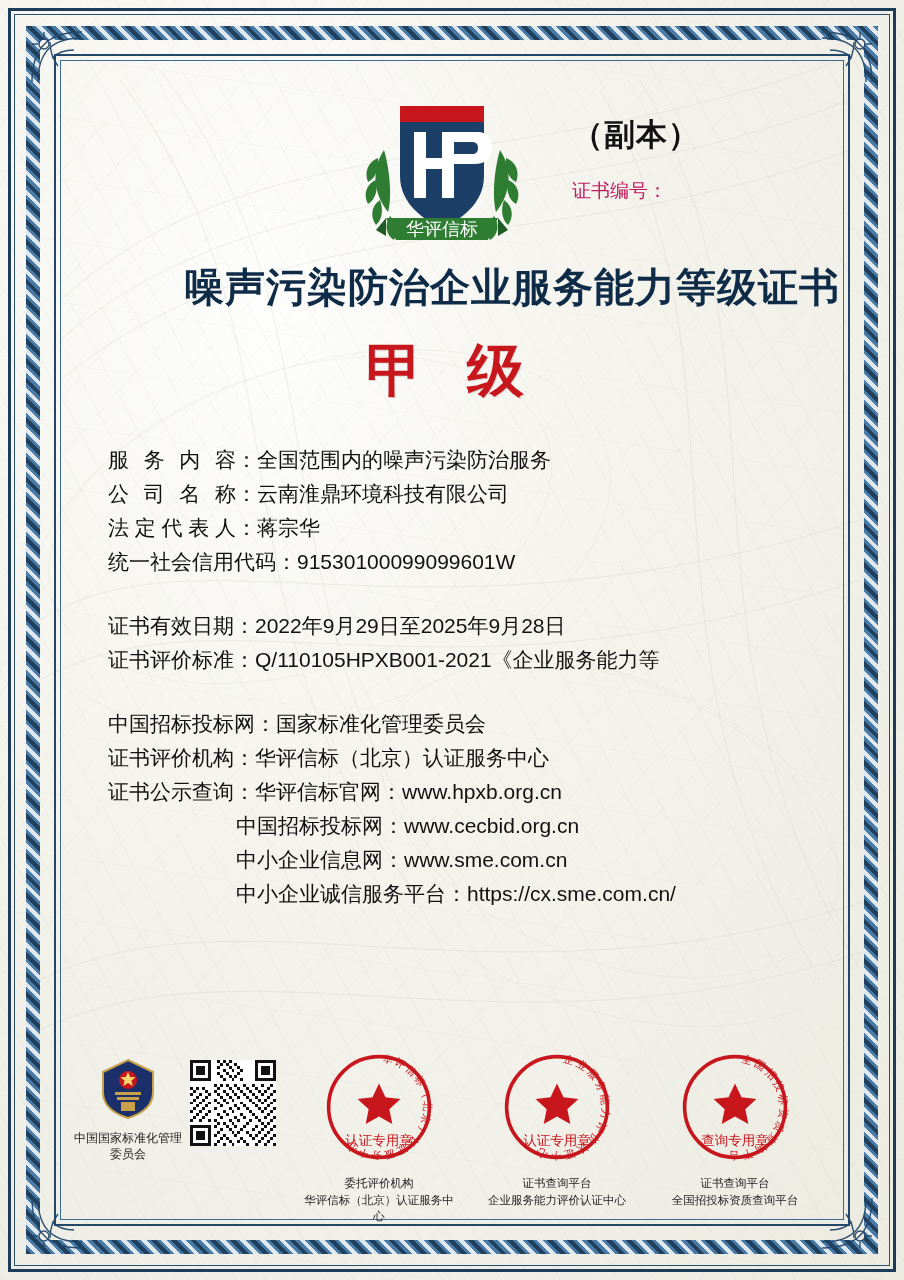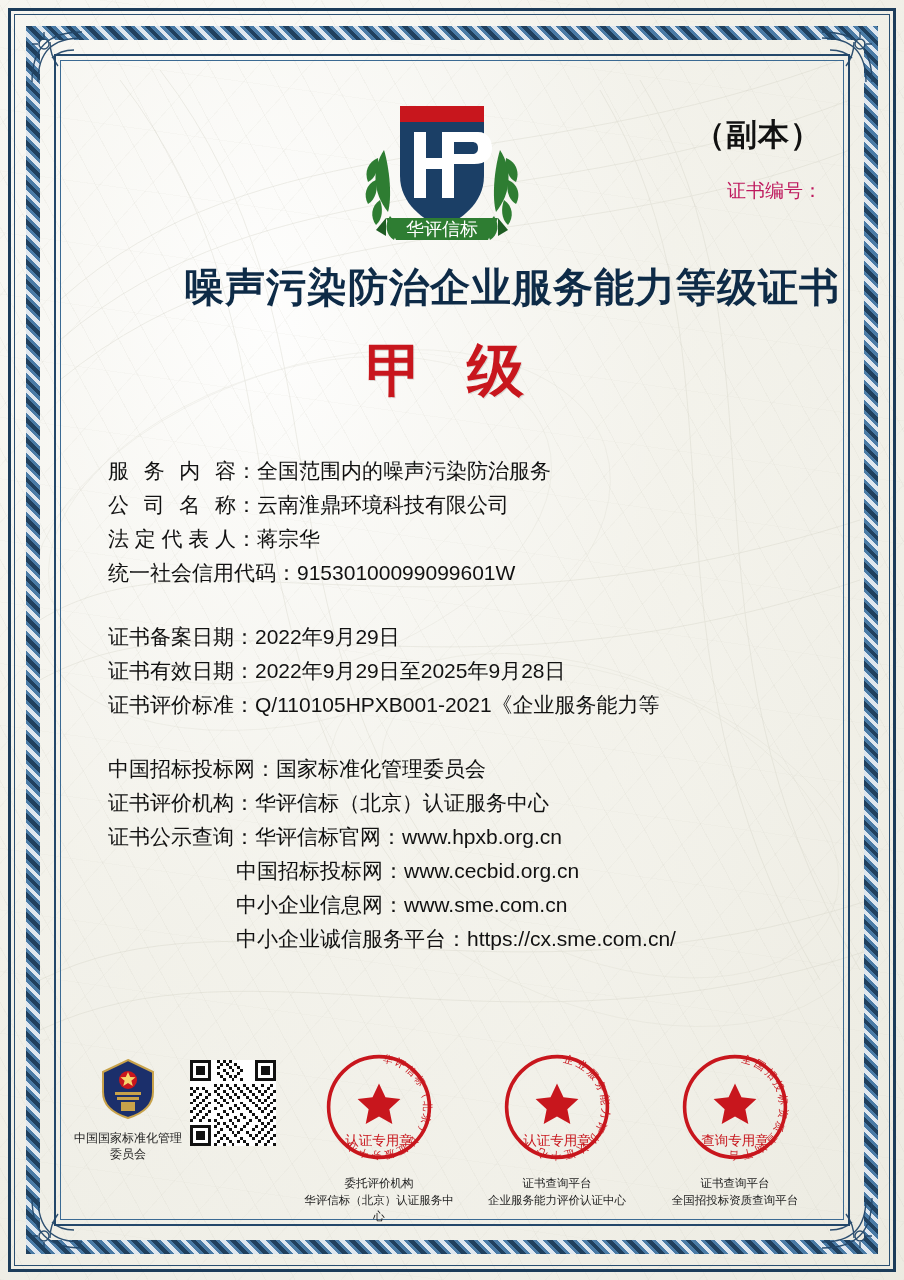--- a/index.html
+++ b/index.html
@@ -106,21 +106,21 @@
     position: absolute;
     left: 278px;
     top: 24px;
     width: 200px;
     height: 172px;
   }
   .copy-block {
     position: absolute;
     right: 18px;
     top: 50px;
-    text-align: right;
+    text-align: left;
     width: 250px;
   }
   .copy-label {
     font-size: 31px;
     font-weight: bold;
     color: #111;
     letter-spacing: 1px;
     margin-bottom: 22px;
   }
   .cert-no-label {
@@ -147,21 +147,21 @@
     text-align: center;
     font-size: 57px;
     font-weight: bold;
     color: #c8161d;
     letter-spacing: 14px;
     margin-top: 18px;
     text-shadow: 1px 1px 0 rgba(0,0,0,0.12);
   }
 
   .info-block {
-    margin-top: 44px;
+    margin-top: 33px;
     padding-left: 44px;
     color: #111;
   }
   .info-row {
     display: flex;
     align-items: baseline;
     font-size: 21px;
     line-height: 1.62;
     white-space: nowrap;
   }
@@ -371,24 +371,20 @@
         <span class="k"><span class="k-spread5">法定代表人</span>：</span>
         <span class="v">蒋宗华</span>
       </div>
       <div class="info-row">
         <span class="k"><span>统一社会信用代码</span>：</span>
         <span class="v">91530100099099601W</span>
       </div>
 
       <div class="gap-1"></div>
 
-      <div class="info-row">
-        <span class="k">证书备案日期：</span>
-        <span class="v">2022年9月29日</span>
-      </div>
       <div class="info-row">
         <span class="k">证书有效日期：</span>
         <span class="v">2022年9月29日至2025年9月28日</span>
       </div>
       <div class="info-row">
         <span class="k">证书评价标准：</span>
         <span class="v">Q/110105HPXB001-2021《企业服务能力等</span>
       </div>
 
       <div class="gap-2"></div>

